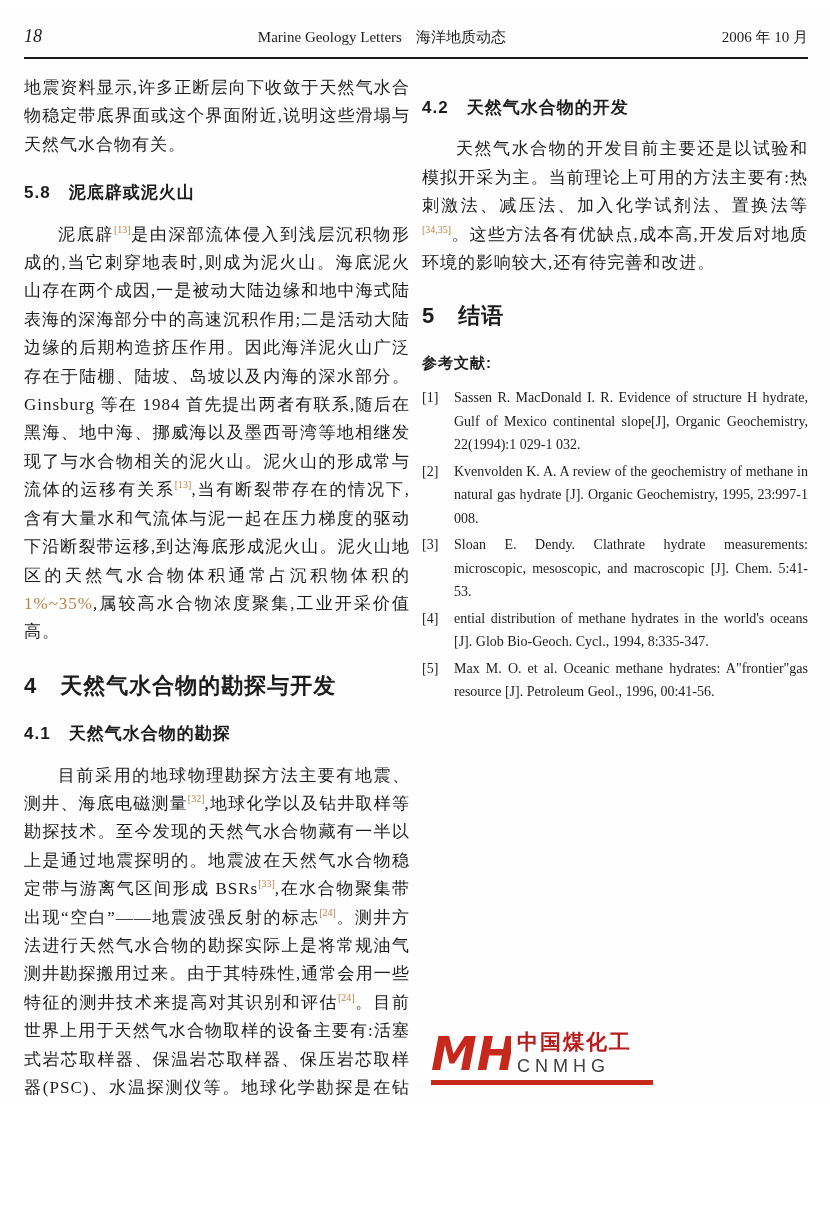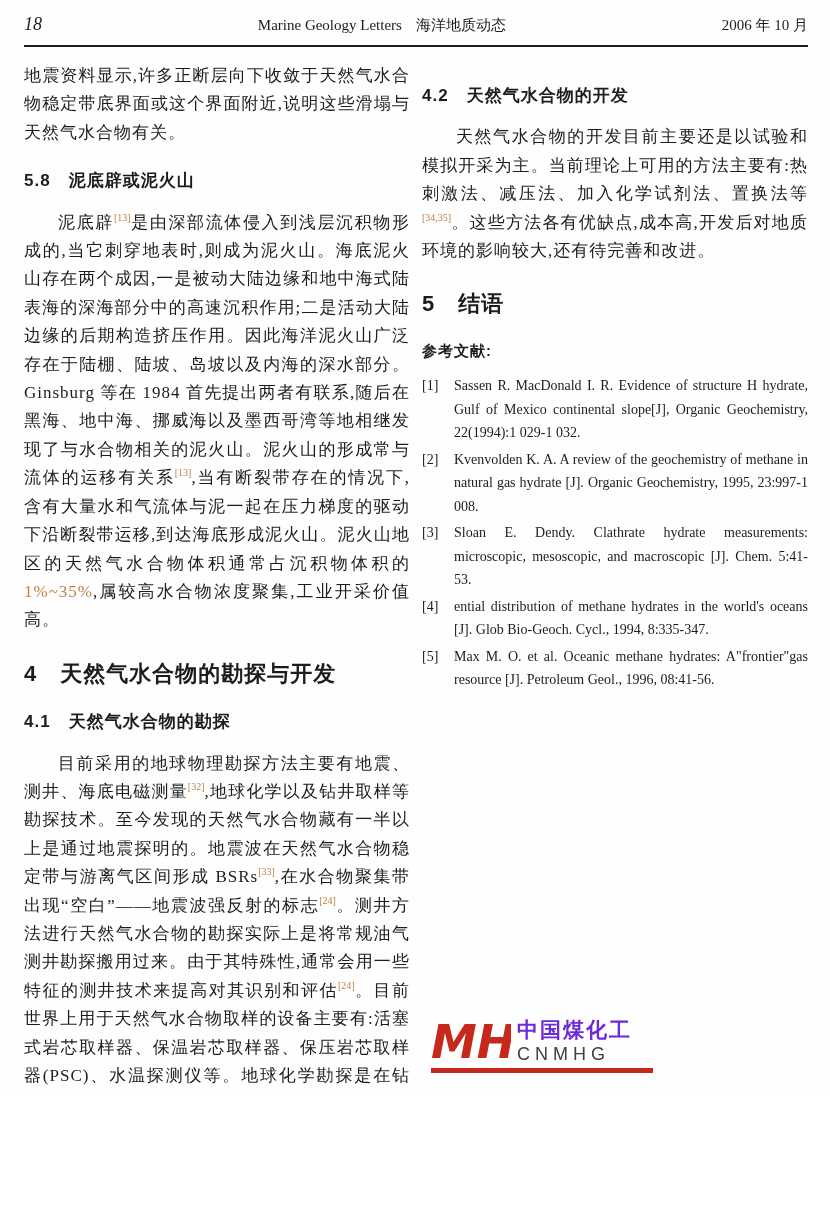--- a/index.html
+++ b/index.html
@@ -1,18 +1,18 @@
 <!DOCTYPE html>
 <html><head>
 <meta charset="utf-8">
 <style>
   * { margin:0; padding:0; box-sizing:border-box; }
   html,body { background:#ffffff; }
   .page {
-    position:relative; width:830px; height:1090px; margin:0 auto;
+    position:relative; width:830px; height:1090px; margin:12px auto;
     background:#fefefe; color:#1c1c1c; overflow:hidden;
     font-family:"Liberation Serif","DejaVu Serif",serif;
   }
   
   .header {
     position:absolute; top:14px; left:24px; right:22px;
     display:flex; justify-content:space-between; align-items:baseline;
     font-size:15px;
   }
   .pagenum { font-style:italic; font-size:18px; }
@@ -56,21 +56,21 @@
   
   .watermark {
     position:absolute; left:429px; top:1016px; width:226px;
     background:#fefefe; padding:2px 2px 0 2px;
   }
   .wm-row { display:flex; align-items:center; gap:6px; }
   .wm-glyph { flex:0 0 auto; }
   .wm-names { display:flex; flex-direction:column; }
   .wm-cn {
     font-family:"Liberation Sans","DejaVu Sans",sans-serif;
-    font-weight:bold; font-size:21px; color:#6d28d9; letter-spacing:2px; line-height:1.15;
+    font-weight:bold; font-size:21px; color:#b91c1c; letter-spacing:2px; line-height:1.15;
   }
   .wm-en {
     font-family:"Liberation Sans","DejaVu Sans",sans-serif;
     font-size:18px; color:#404040; letter-spacing:5px; margin-top:2px;
   }
   .wm-underline { height:5px; background:#c6281c; margin-top:3px; }
 </style>
 </head>
 <body>
 
@@ -122,21 +122,21 @@
         <div class="ref">
           <span class="ref-marker">[3]</span>
           <span class="ref-text"><span>Sloan E. Dendy. Clathrate hydrate measurements: microscopic, mesoscopic, and macroscopic [J]. Chem.</span> <span>5:41-53.</span></span>
         </div>
         <div class="ref">
           <span class="ref-marker">[4]</span>
           <span class="ref-text">ential distribution of methane hydrates in the world's oceans [J]. Glob Bio-Geoch. Cycl., 1994, 8:335-347.</span>
         </div>
         <div class="ref">
           <span class="ref-marker">[5]</span>
-          <span class="ref-text">Max M. O. et al. Oceanic methane hydrates: A"frontier"gas resource [J]. Petroleum Geol., 1996, 08:41-56.</span>
+          <span class="ref-text">Max M. O. et al. Oceanic methane hydrates: A"frontier"gas resource [J]. Petroleum Geol., 1996, 00:41-56.</span>
         </div>
       </div>
     </div>
 
   </div>
 
   <div class="watermark">
     <div class="wm-row">
       <svg class="wm-glyph" width="80" height="44" viewBox="0 0 80 44">
         <text x="0" y="38" font-size="46" font-style="italic" font-weight="bold" fill="#c6281c" font-family="DejaVu Sans">MH</text>

